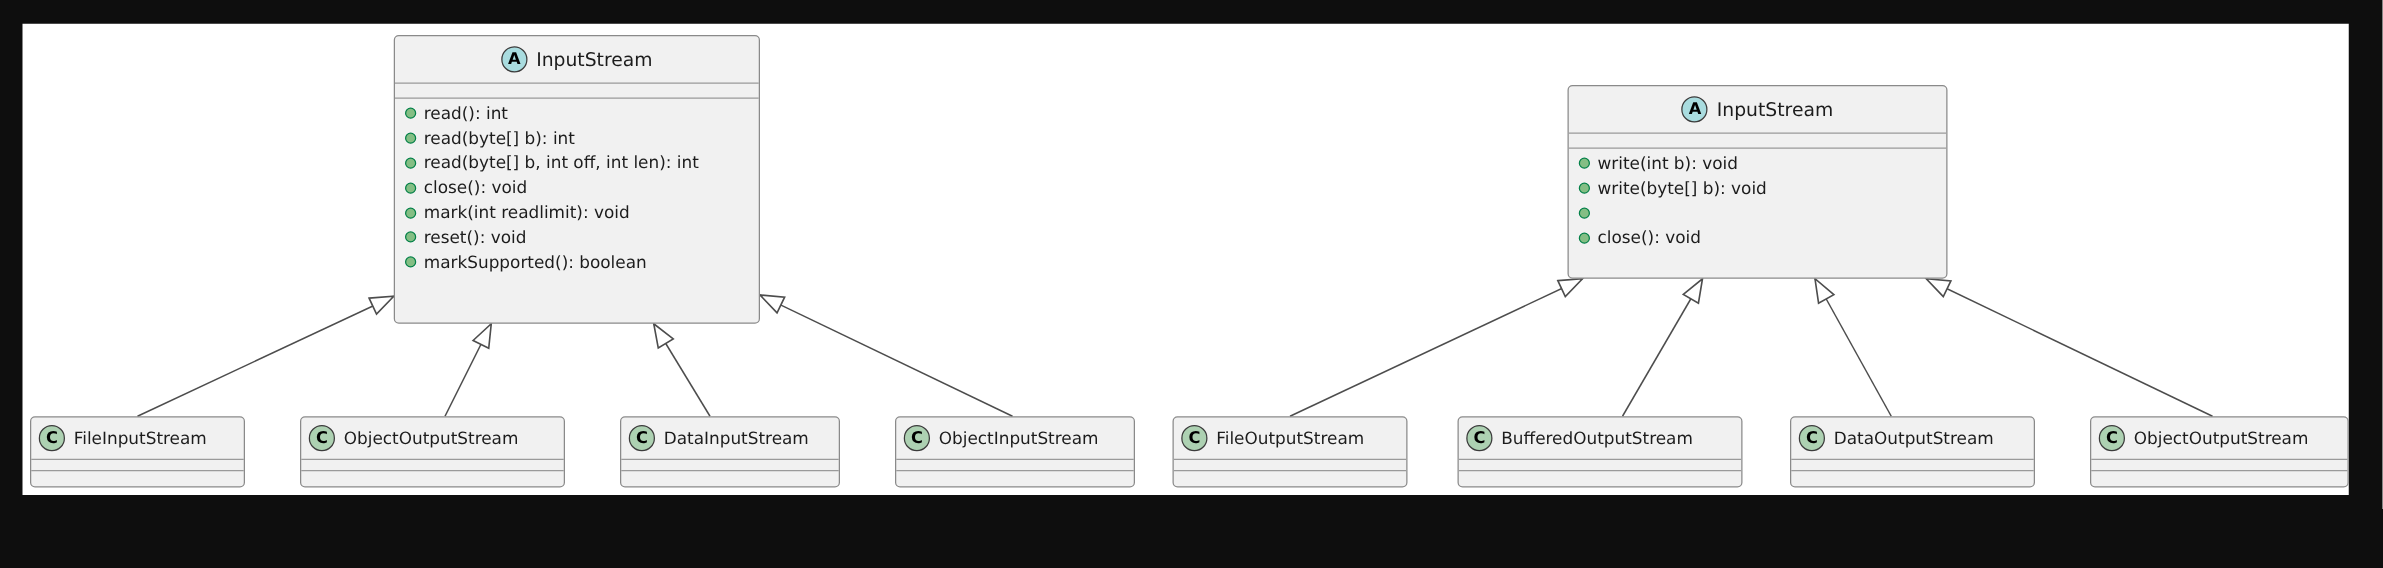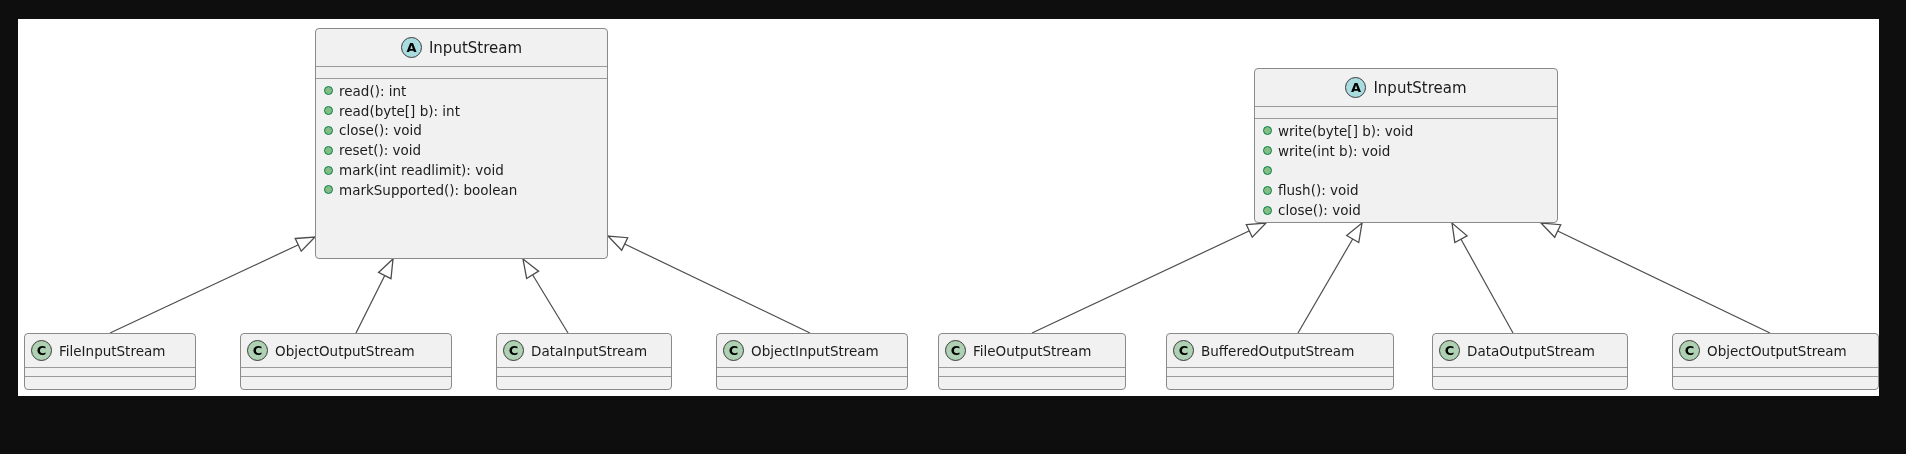--- a/index.html
+++ b/index.html
@@ -86,58 +86,58 @@
       <div class="method-row">
         <span class="dot"></span>
         <span class="sig">read(): int</span>
       </div>
       <div class="method-row">
         <span class="dot"></span>
         <span class="sig">read(byte[] b): int</span>
       </div>
       <div class="method-row">
         <span class="dot"></span>
+        <span class="sig">read(byte[] b, int off, int len): int</span>
+      </div>
+      <div class="method-row">
+        <span class="dot"></span>
         <span class="sig">close(): void</span>
       </div>
       <div class="method-row">
         <span class="dot"></span>
+        <span class="sig">mark(int readlimit): void</span>
+      </div>
+      <div class="method-row">
+        <span class="dot"></span>
         <span class="sig">reset(): void</span>
-      </div>
-      <div class="method-row">
-        <span class="dot"></span>
-        <span class="sig">mark(int readlimit): void</span>
       </div>
       <div class="method-row">
         <span class="dot"></span>
         <span class="sig">markSupported(): boolean</span>
       </div>
     </div>
 </div>
 
 <div class="class-box parent" style="left:1254px;top:68px;width:304px;height:155px;">
   <div class="class-title centered">
     <span class="badge abstract">A</span>
     <span class="class-name abstract-name">InputStream</span>
   </div>
   <div class="compartment fields"></div>
   <div class="compartment methods">
       <div class="method-row">
         <span class="dot"></span>
+        <span class="sig">write(int b): void</span>
+      </div>
+      <div class="method-row">
+        <span class="dot"></span>
         <span class="sig">write(byte[] b): void</span>
       </div>
       <div class="method-row">
         <span class="dot"></span>
-        <span class="sig">write(int b): void</span>
-      </div>
-      <div class="method-row">
-        <span class="dot"></span>
-      </div>
-      <div class="method-row">
-        <span class="dot"></span>
-        <span class="sig">flush(): void</span>
       </div>
       <div class="method-row">
         <span class="dot"></span>
         <span class="sig">close(): void</span>
       </div>
     </div>
 </div>
 
 <div class="class-box sub" style="left:24px;top:333px;width:172px;height:57px;">
   <div class="class-title">

